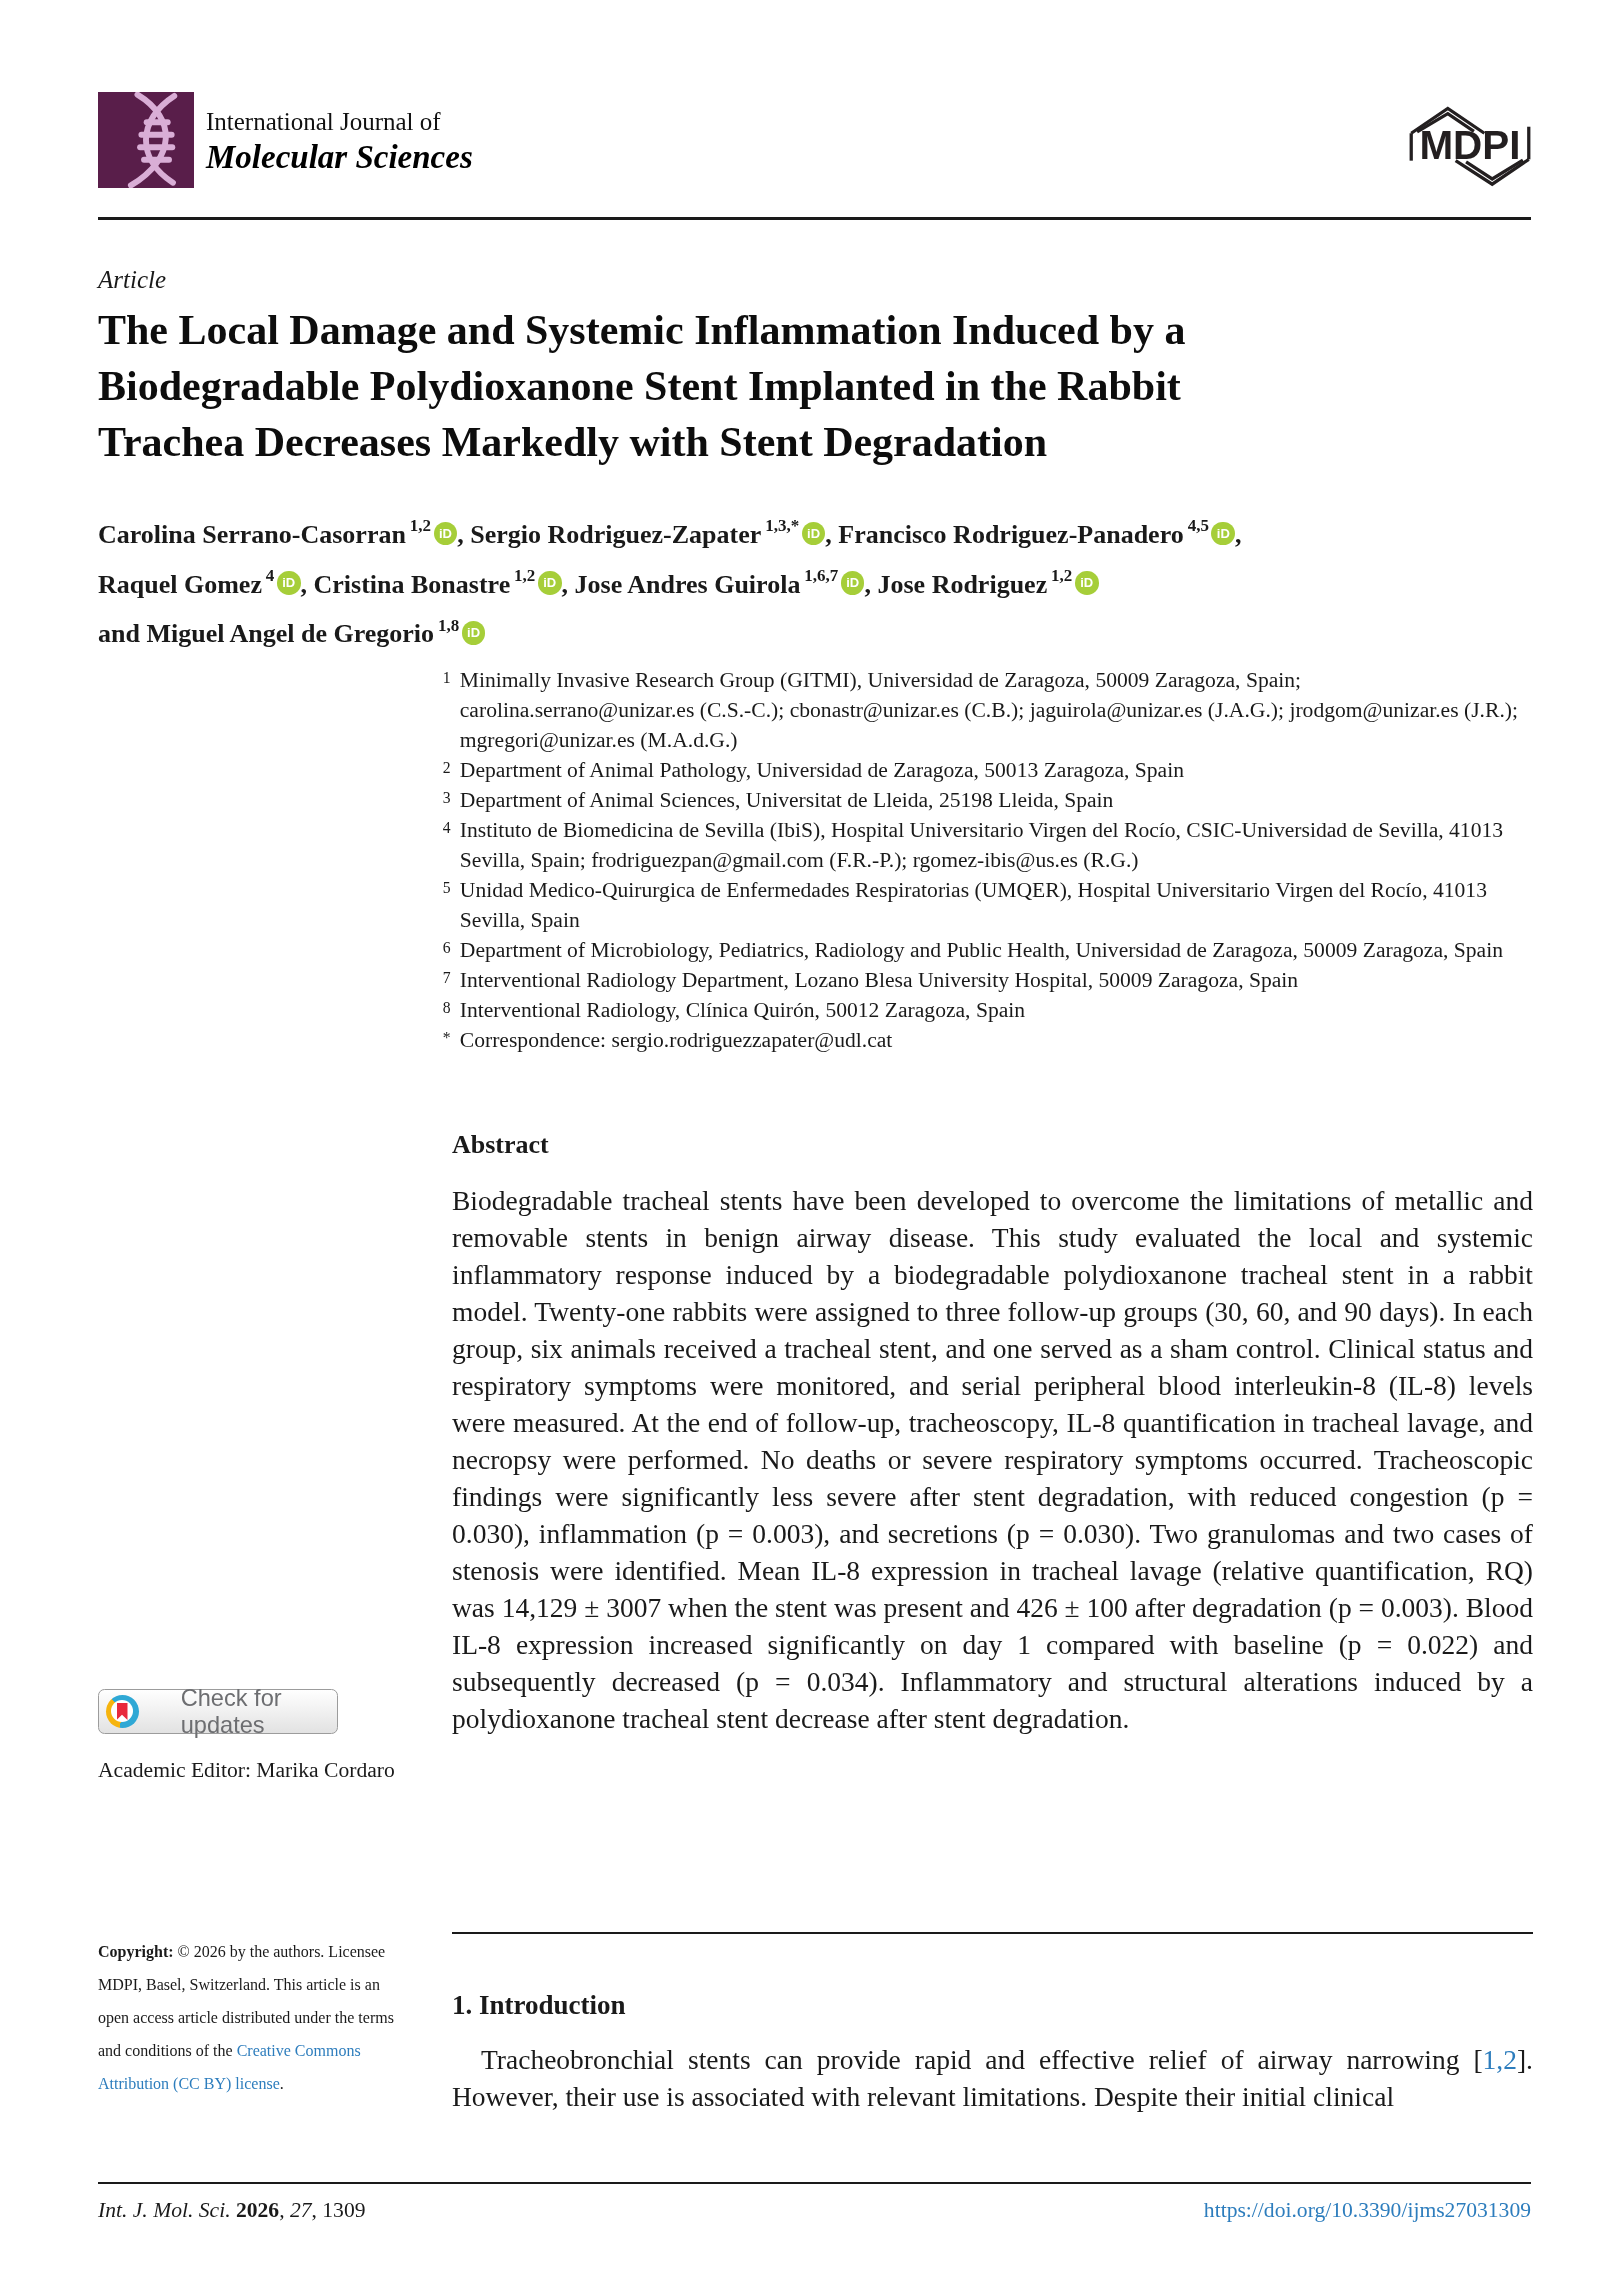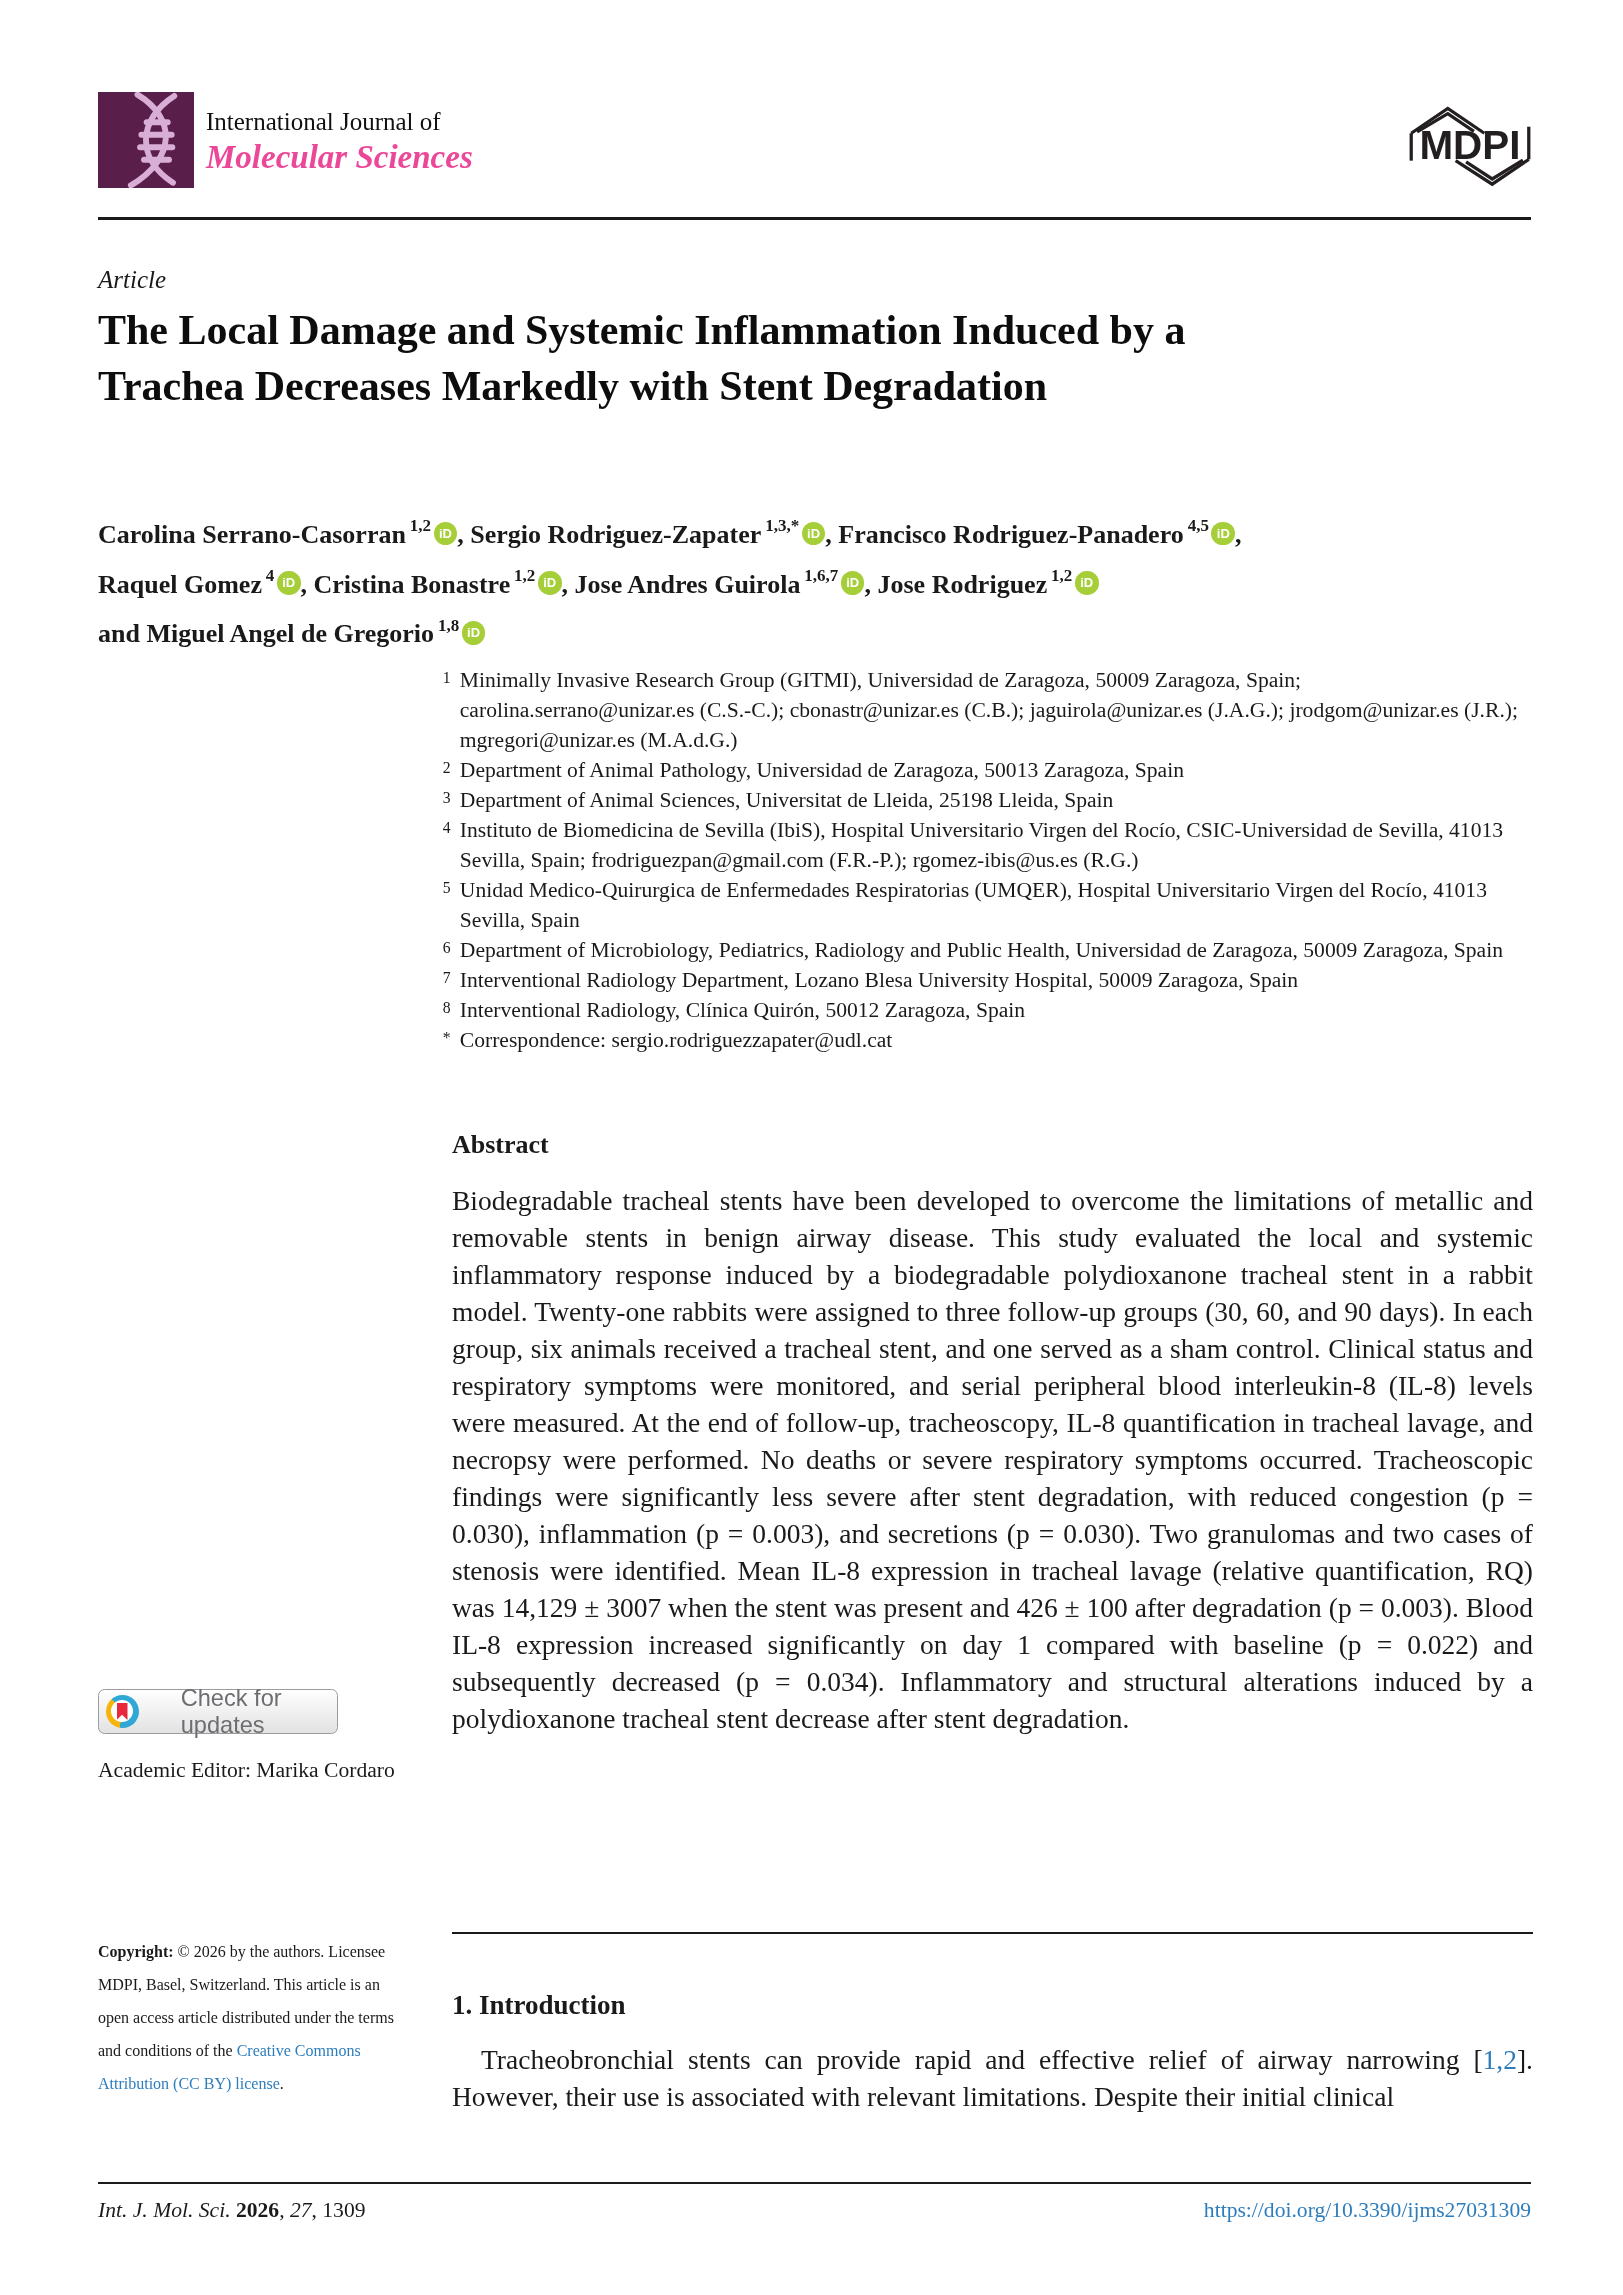--- a/index.html
+++ b/index.html
@@ -3,21 +3,21 @@
 <meta charset="utf-8">
 <style>
   html,body{margin:0;padding:0;background:#ffffff;}
   .page{position:relative;width:1623px;height:2295px;background:#fff;overflow:hidden;
         font-family:"Liberation Serif",serif;color:#1a1a1a;}
 
   
   .logo-box{position:absolute;left:98px;top:92px;width:96px;height:96px;background:#591e4a;}
   .journal-name{position:absolute;left:206px;top:109px;line-height:1;}
   .journal-name .l1{font-size:25px;color:#111;}
-  .journal-name .l2{font-size:33px;font-weight:bold;font-style:italic;color:#ec4899;margin-top:6.5px;}
+  .journal-name .l2{font-size:33px;font-weight:bold;font-style:italic;color:#000000;margin-top:6.5px;}
   .mdpi-logo{position:absolute;left:1406px;top:99px;}
   .header-rule{position:absolute;left:98px;top:217px;width:1433px;height:2.6px;background:#1a1a1a;}
 
   
   .article-type{position:absolute;left:98px;top:266px;font-size:25px;font-style:italic;}
   .title{position:absolute;left:98px;top:302px;width:1440px;font-size:42px;font-weight:bold;line-height:56px;color:#0d0d0d;}
   .authors{position:absolute;left:98px;top:505px;width:1348px;font-size:26px;font-weight:bold;line-height:41px;}
   .author{white-space:nowrap;}
   .author sup{font-size:17px;vertical-align:11.8px;margin-left:3.9px;font-weight:bold;}
   .orcid{display:inline-block;width:23.6px;height:23.6px;border-radius:50%;background:#a6ce39;color:#fff;
@@ -97,20 +97,21 @@
         <polyline points="92,96 132,122 179,93"></polyline>
       </g>
       <text x="98" y="92" text-anchor="middle" font-family="Liberation Sans, sans-serif" font-size="62" font-weight="bold" fill="#231f20">MDPI</text>
     </svg>
   </div>
   <div class="header-rule"></div>
 
   <div class="article-type">Article</div>
   <div class="title">
     <div>The Local Damage and Systemic Inflammation Induced by a</div>
+    <div>Biodegradable Polydioxanone Stent Implanted in the Rabbit</div>
     <div>Trachea Decreases Markedly with Stent Degradation</div>
   </div>
 
   <div class="authors">
     <span class="author"><span>Carolina Serrano-Casorran</span><sup>1,2</sup><span class="orcid">iD</span></span><span>, </span>
     <span class="author"><span>Sergio Rodriguez-Zapater</span><sup>1,3,*</sup><span class="orcid">iD</span></span><span>, </span>
     <span class="author"><span>Francisco Rodriguez-Panadero</span><sup>4,5</sup><span class="orcid">iD</span></span><span>, </span>
     <span class="author"><span>Raquel Gomez</span><sup>4</sup><span class="orcid">iD</span></span><span>, </span>
     <span class="author"><span>Cristina Bonastre</span><sup>1,2</sup><span class="orcid">iD</span></span><span>, </span>
     <span class="author"><span>Jose Andres Guirola</span><sup>1,6,7</sup><span class="orcid">iD</span></span><span>, </span>

